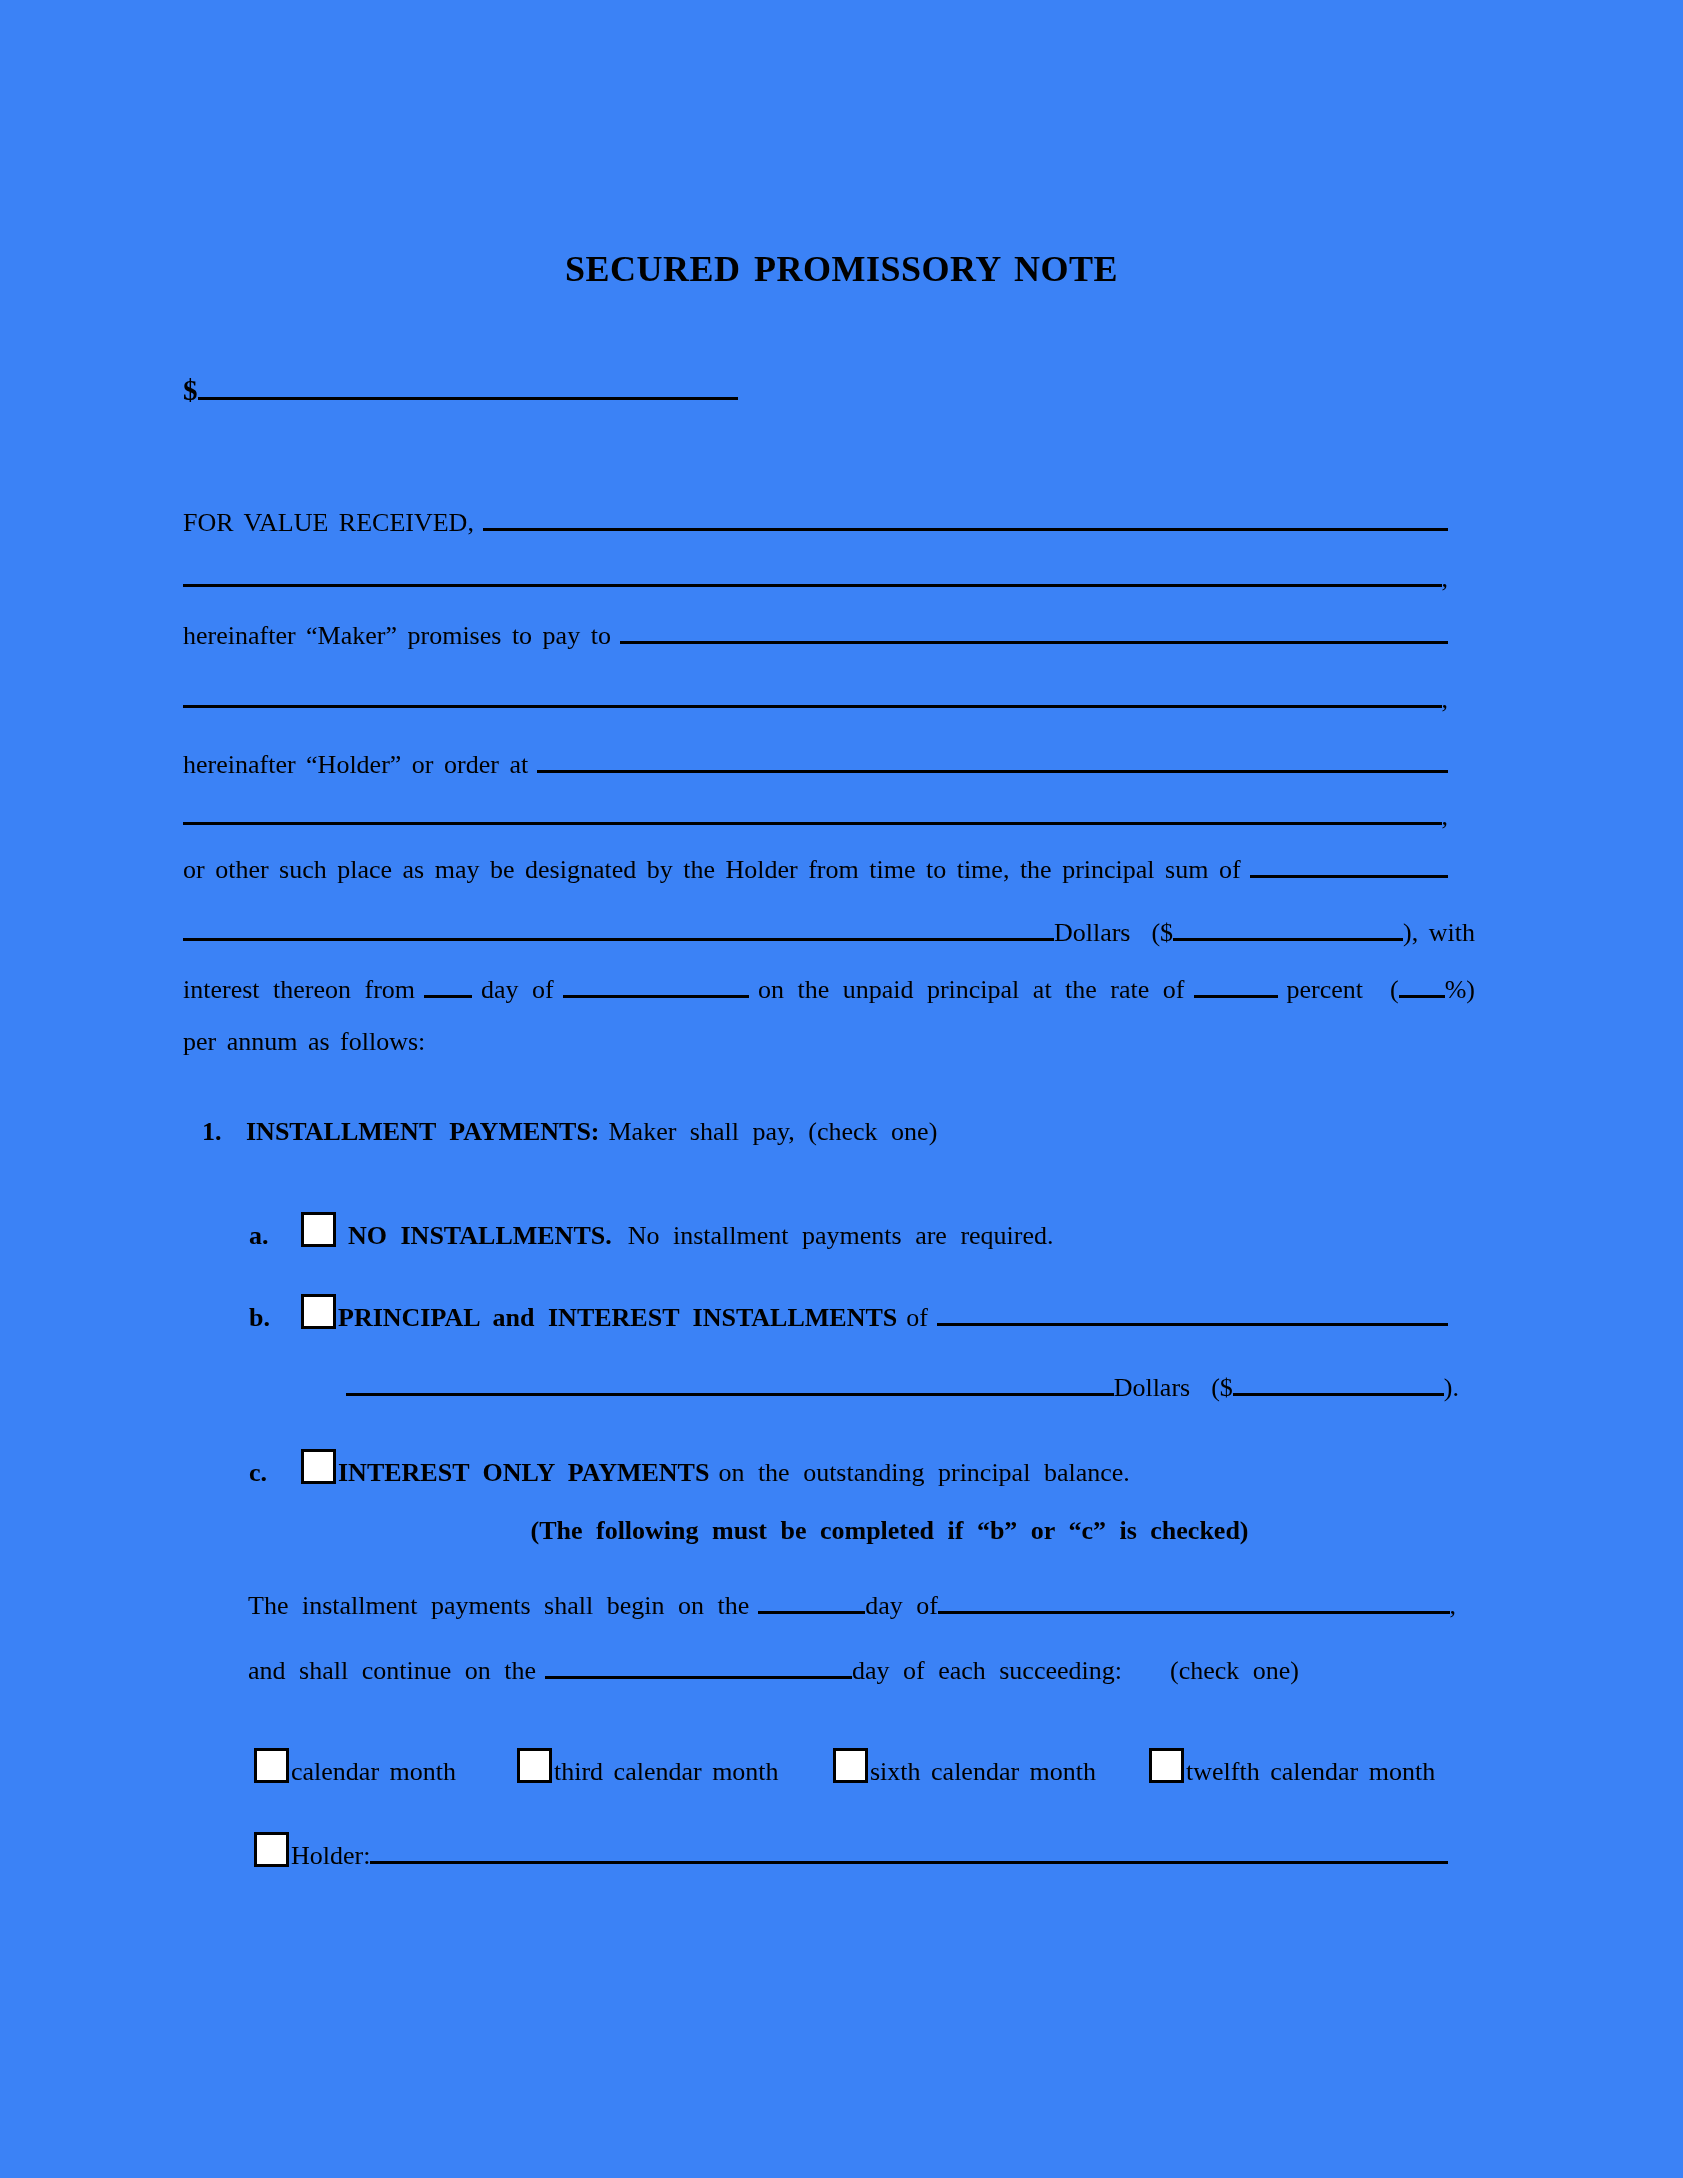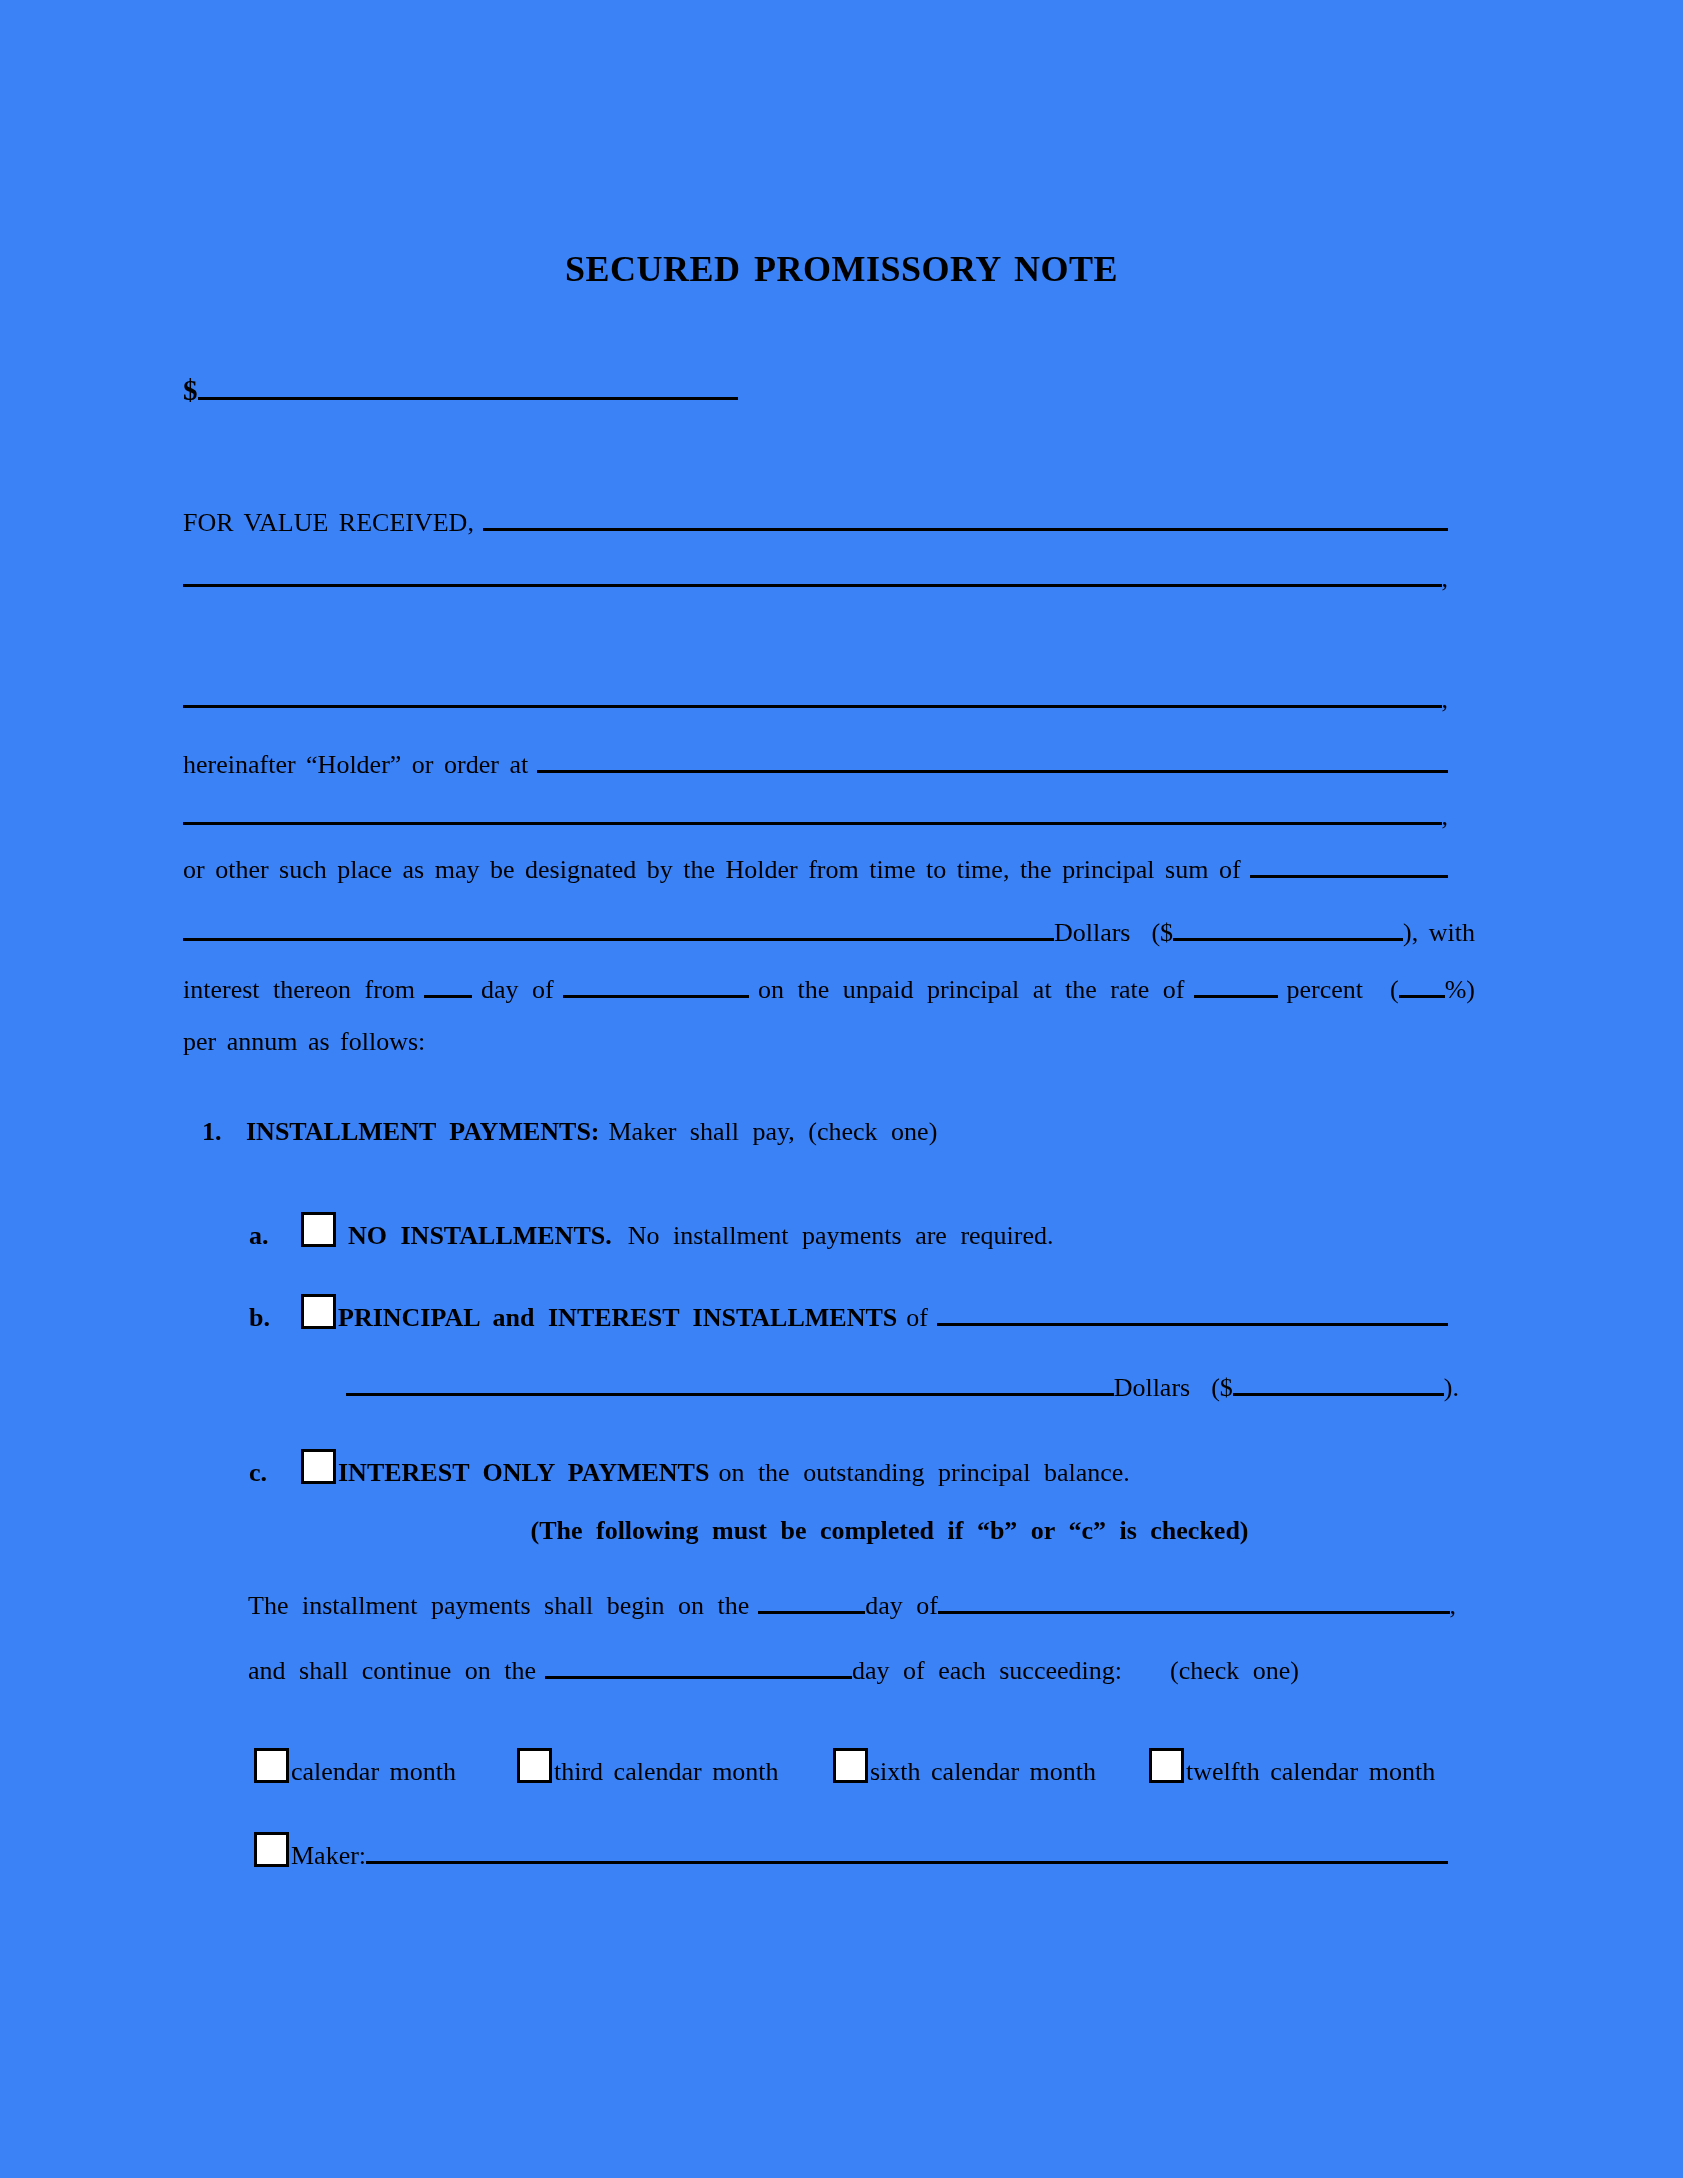--- a/index.html
+++ b/index.html
@@ -54,20 +54,24 @@
   <div class="line" style="top:502px; left:183px; width:1265px;">
     <span class="t">FOR VALUE RECEIVED,</span>
     <span class="bl fill ml"></span>
   </div>
 
   <div class="line" style="top:558px; left:183px; width:1265px;">
     <span class="bl fill"></span>
     <span class="t">,</span>
   </div>
 
+  <div class="line" style="top:615px; left:183px; width:1265px;">
+    <span class="t">hereinafter “Maker” promises to pay to</span>
+    <span class="bl fill ml"></span>
+  </div>
 
   <div class="line" style="top:679px; left:183px; width:1265px;">
     <span class="bl fill"></span>
     <span class="t">,</span>
   </div>
 
   <div class="line" style="top:744px; left:183px; width:1265px;text-align:center;">
     <span class="t">hereinafter “Holder” or order at</span>
     <span class="bl fill ml"></span>
   </div>
@@ -173,18 +177,18 @@
       <span class="t ml2">sixth calendar month</span>
     </span>
     <span class="opt">
       <span class="cb"></span>
       <span class="t ml2">twelfth calendar month</span>
     </span>
   </div>
 
   <div class="line" style="top:1829px; left:254px; width:1194px;">
     <span class="cb"></span>
-    <span class="t ml2">Maker:</span>
+    <span class="t ml2">Holder:</span>
     <span class="bl fill"></span>
   </div>
 
 </div>
 
 
 </body></html>

